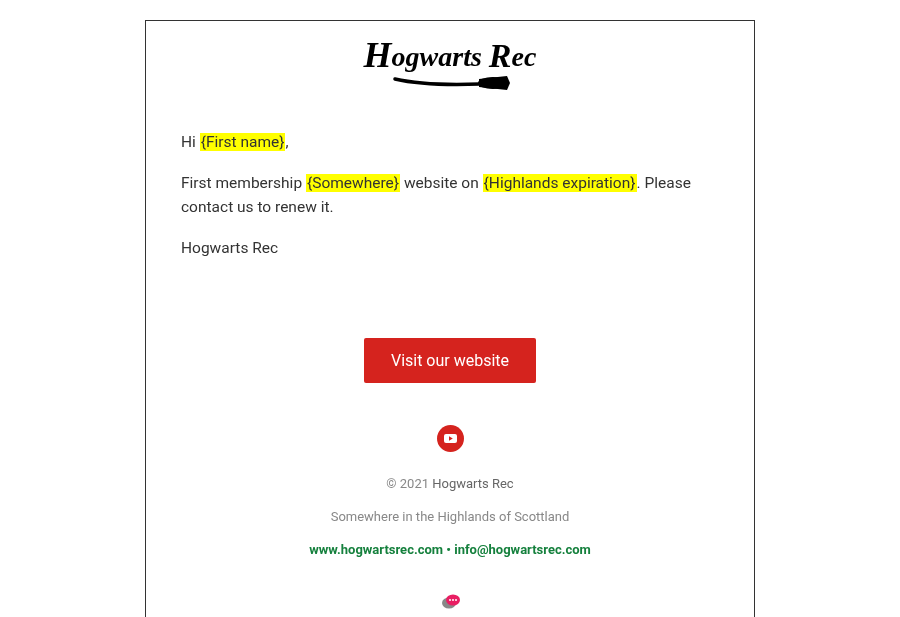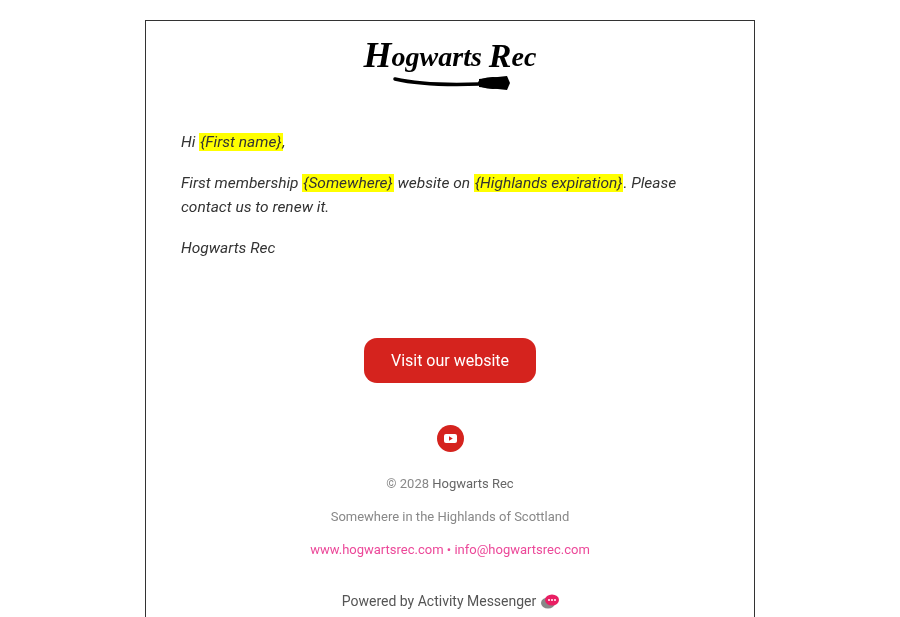--- a/index.html
+++ b/index.html
@@ -24,37 +24,36 @@
       padding: 20px 0 30px 0;
     }
     .content {
       padding: 0 35px;
       color: #333;
       font-size: 15.5px;
       line-height: 1.5;
     }
     .content p {
       margin-bottom: 18px;
-      font-style: italic;
     }
     .highlight {
       background-color: #ffff00;
       padding: 0 1px;
     }
     .cta {
       text-align: center;
       padding: 60px 0 36px 0;
     }
     .cta-button {
       display: inline-block;
       background: #d5231e;
       color: #fff;
       padding: 13px 27px;
       font-size: 16px;
-      border-radius: 13px;
+      border-radius: 2px;
       text-decoration: none;
       cursor: pointer;
     }
     .social {
       text-align: center;
       padding: 6px 0 24px 0;
     }
     .social-icon {
       display: inline-flex;
       align-items: center;
@@ -71,21 +70,22 @@
       color: #888;
       padding-bottom: 18px;
     }
     .footer p {
       margin-bottom: 18px;
     }
     .footer .company-brand {
       color: #666;
     }
     .footer .links {
-      color: #ec4899;
+      color: #15803d;
+      font-weight: bold;
     }
     .powered {
       text-align: center;
       font-size: 14px;
       color: #555;
       padding-bottom: 18px;
       display: flex;
       align-items: center;
       justify-content: center;
       gap: 4px;
@@ -133,32 +133,29 @@
     <a class="social-icon">
       <svg width="13" height="9" viewBox="0 0 13 9">
         <rect x="0" y="0" width="13" height="9" rx="2" fill="#fff"></rect>
         <path d="M 5 2.2 L 5 6.8 L 8.8 4.5 Z" fill="#d5231e"></path>
       </svg>
     </a>
   </div>
 
   <div class="footer">
     <p>
-      <span>© 2028 </span><span class="company-brand">Hogwarts Rec</span>
+      <span>© 2021 </span><span class="company-brand">Hogwarts Rec</span>
     </p>
     <p>Somewhere in the Highlands of Scottland</p>
     <p class="links">
       <span>www.hogwartsrec.com</span><span> • </span><span>info@hogwartsrec.com</span>
     </p>
   </div>
 
   <div class="powered">
-    <span>
-      <span>Powered by </span><span>Activity Messenger</span>
-    </span>
     <span class="powered-icon">
       <svg width="20" height="18" viewBox="0 0 20 18">
         <ellipse cx="8" cy="10" rx="7" ry="5.5" fill="#888"></ellipse>
         <ellipse cx="12" cy="7" rx="7" ry="5.5" fill="#e91e63"></ellipse>
         <circle cx="9" cy="7" r="1" fill="#fff"></circle>
         <circle cx="12" cy="7" r="1" fill="#fff"></circle>
         <circle cx="15" cy="7" r="1" fill="#fff"></circle>
       </svg>
     </span>
   </div>

